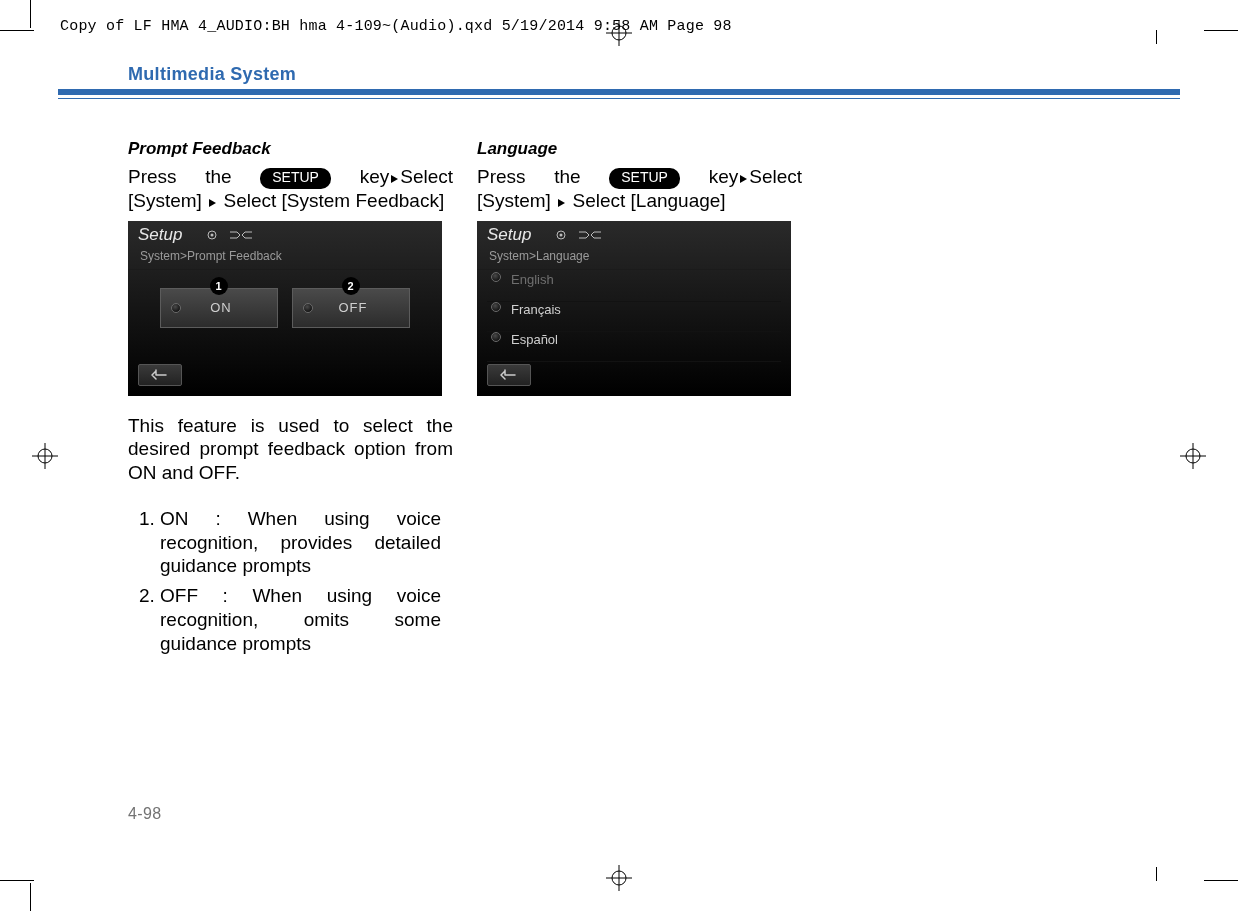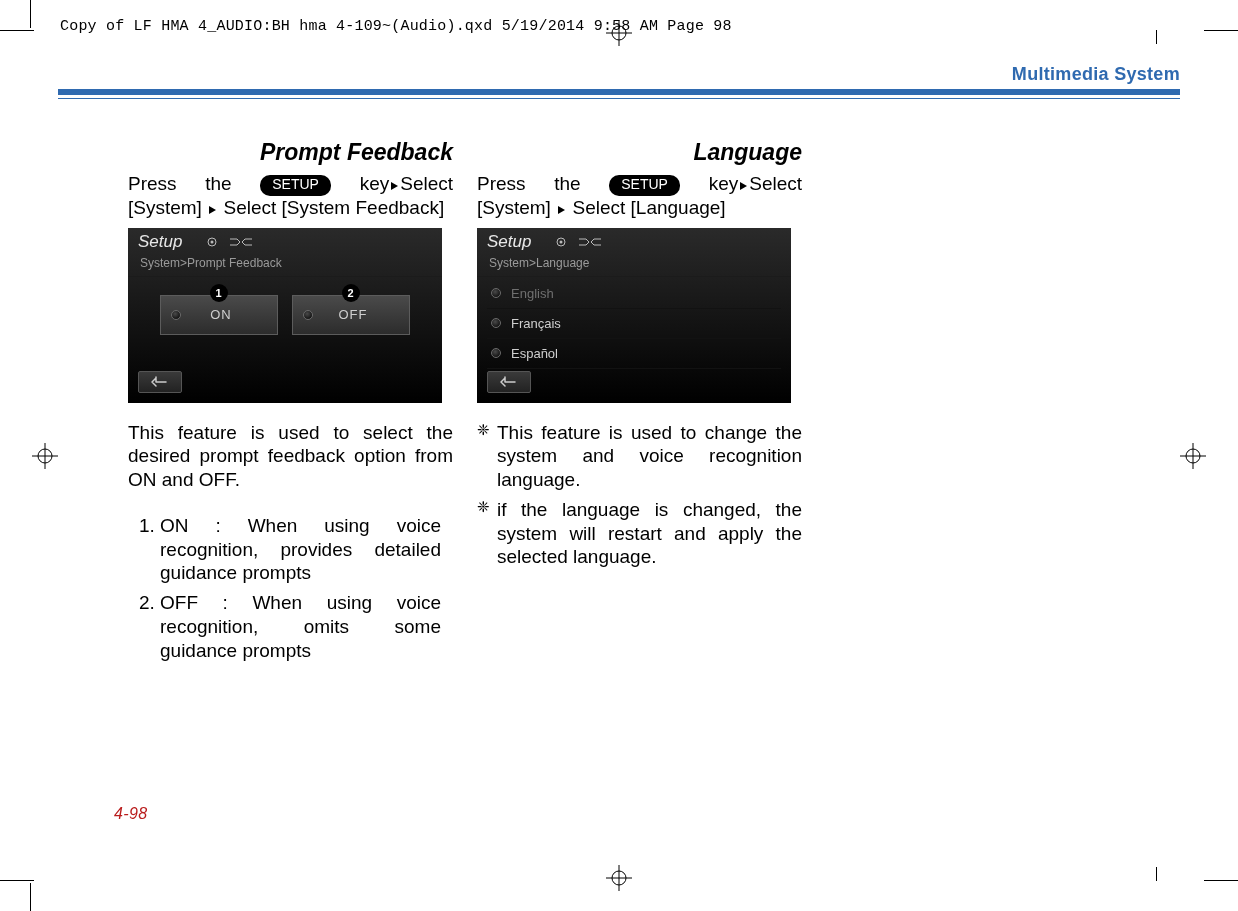--- a/index.html
+++ b/index.html
@@ -35,42 +35,40 @@
 
   .running-head {
     color:#2f6ab0;
     font-family: Helvetica, Arial, sans-serif;
     font-weight:600;
     font-size:18px;
     letter-spacing:0.3px;
     padding:6px 0 4px 70px;
     border-bottom:6px solid #2f6ab0;
     position:relative;
-    text-align:right;
   }
   .running-head::after {
     content:"";
     position:absolute;
     left:0; right:0; bottom:-10px;
     height:1px; background:#2f6ab0;
   }
 
   .cols {
     display:flex;
     gap:24px;
     padding:44px 0 0 70px;
   }
   .col { width:325px; }
   .col h3 {
     margin:0 0 6px 0;
     font-style:italic;
     font-weight:700;
-    font-size:23px;
-    font-family: Helvetica, Arial, sans-serif;
-    text-align: right;
+    font-size:17px;
+    font-family: Helvetica, Arial, sans-serif;
   }
   .instr {
     font-size:19px;
     line-height:1.25;
     margin:0 0 8px 0;
     text-align:justify;
   }
   .instr .k {
     display:inline-block;
     background:#000; color:#fff;
@@ -136,21 +134,21 @@
     transform:translateX(-50%);
     width:18px; height:18px; border-radius:50%;
     background:#000; color:#fff;
     font-size:11px; font-weight:700;
     display:flex; align-items:center; justify-content:center;
     font-style:normal;
   }
 
   .lang-list { padding:2px 10px 0 10px; }
   .lang-row {
-    display:flex; align-items:center; gap:10px;
+    display:flex; gap:10px;
     height:30px;
     color:#cfcfcf; font-size:13px;
     border-bottom:1px solid #121212;
   }
   .lang-row.dim { color:#6f6f6f; }
   .lang-row .rb {
     width:10px; height:10px; border-radius:50%;
     background:radial-gradient(circle at 40% 35%, #4a4a4a 0%, #161616 70%);
     border:1px solid #6a6a6a;
     margin-left:4px;
@@ -170,24 +168,24 @@
   .notes li {
     position:relative; padding-left:20px; margin-bottom:6px;
     text-align:justify;
   }
   .notes li::before {
     content:"❈"; position:absolute; left:0; top:0;
     font-size:15px; color:#000;
   }
 
   .folio {
-    position:absolute; left:56px; bottom:30px;
-    color:#b91c1c; font-weight:400;
-    font-family: Helvetica, Arial, sans-serif;
-    font-size:16px; letter-spacing:0.4px;font-style:italic;
+    position:absolute; left:70px; bottom:30px;
+    color:#737373; font-weight:400;
+    font-family: Helvetica, Arial, sans-serif;
+    font-size:16px; letter-spacing:0.4px;
   }
 </style>
 </head>
 <body>
 
 <div class="crop h" style="top:30px;left:0;"></div>
 <div class="crop v" style="top:0;left:30px;height:28px;"></div>
 <div class="crop h" style="top:30px;right:0;"></div>
 <div class="crop h" style="bottom:30px;left:0;"></div>
 <div class="crop v" style="bottom:0;left:30px;height:28px;"></div>
@@ -328,22 +326,18 @@
             <span>Español</span>
           </div>
         </div>
         <div class="back">
           <svg width="20" height="12">
               <path d="M6,6 h10 M6,6 v-5 M2,6 l4,-4 M2,6 l4,4" fill="none" stroke="#ccc" stroke-width="1.5" stroke-linecap="round"></path>
             </svg>
         </div>
       </div>
 
-      <ul class="notes">
-        <li>This feature is used to change the system and voice recognition language.</li>
-        <li>if the language is changed, the system will restart and apply the selected language.</li>
-      </ul>
     </div>
 
   </div>
 
   <div class="folio">4-98</div>
 </div>
 
 </body></html>

